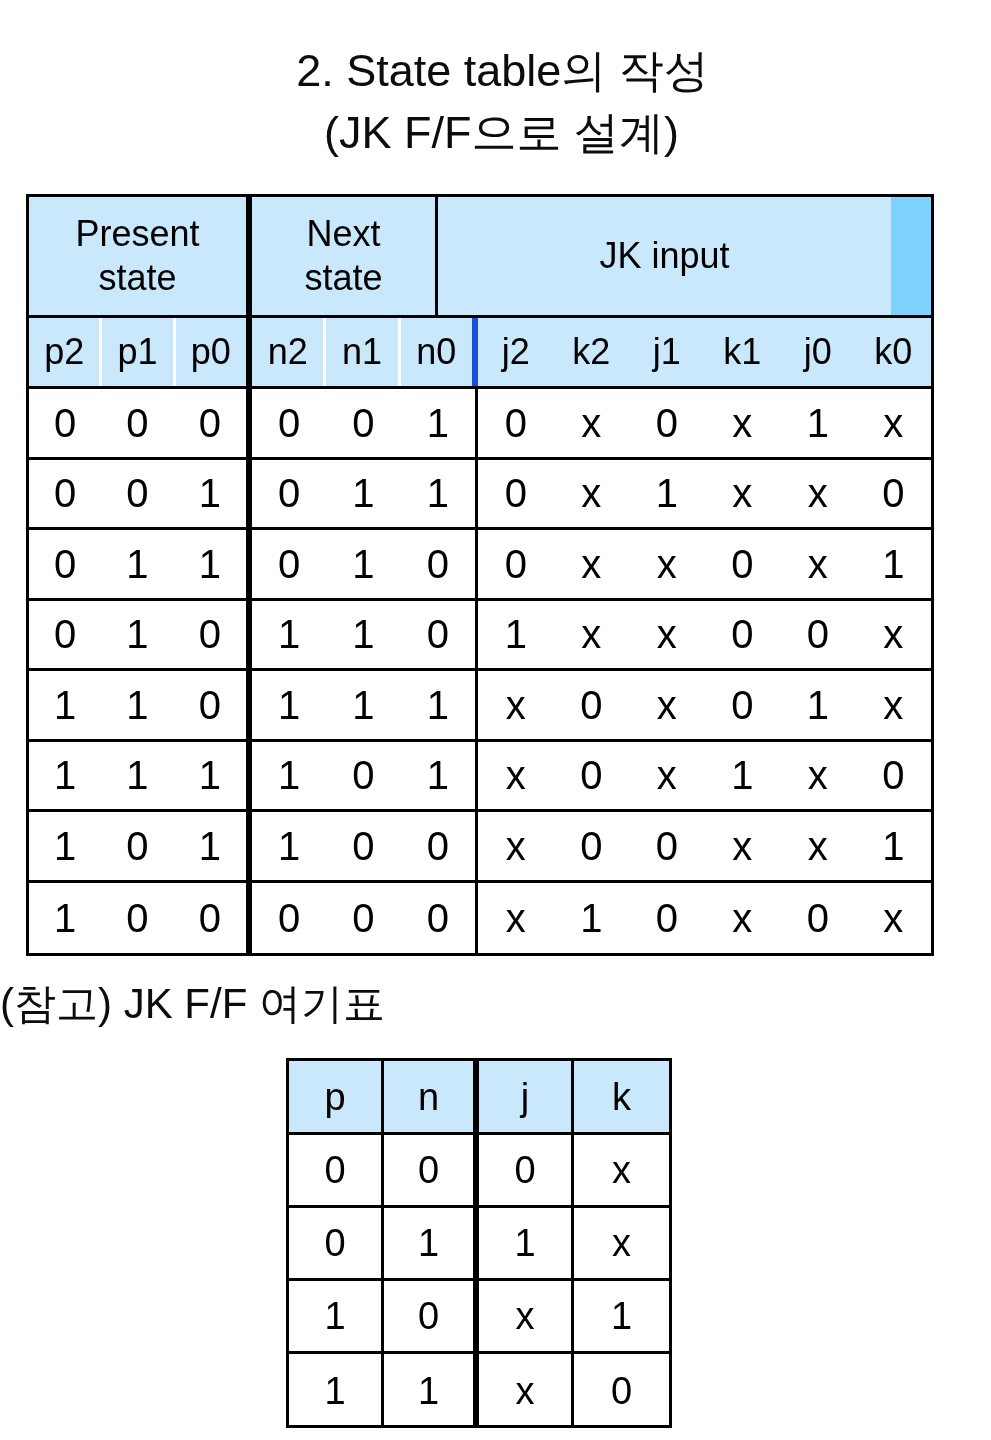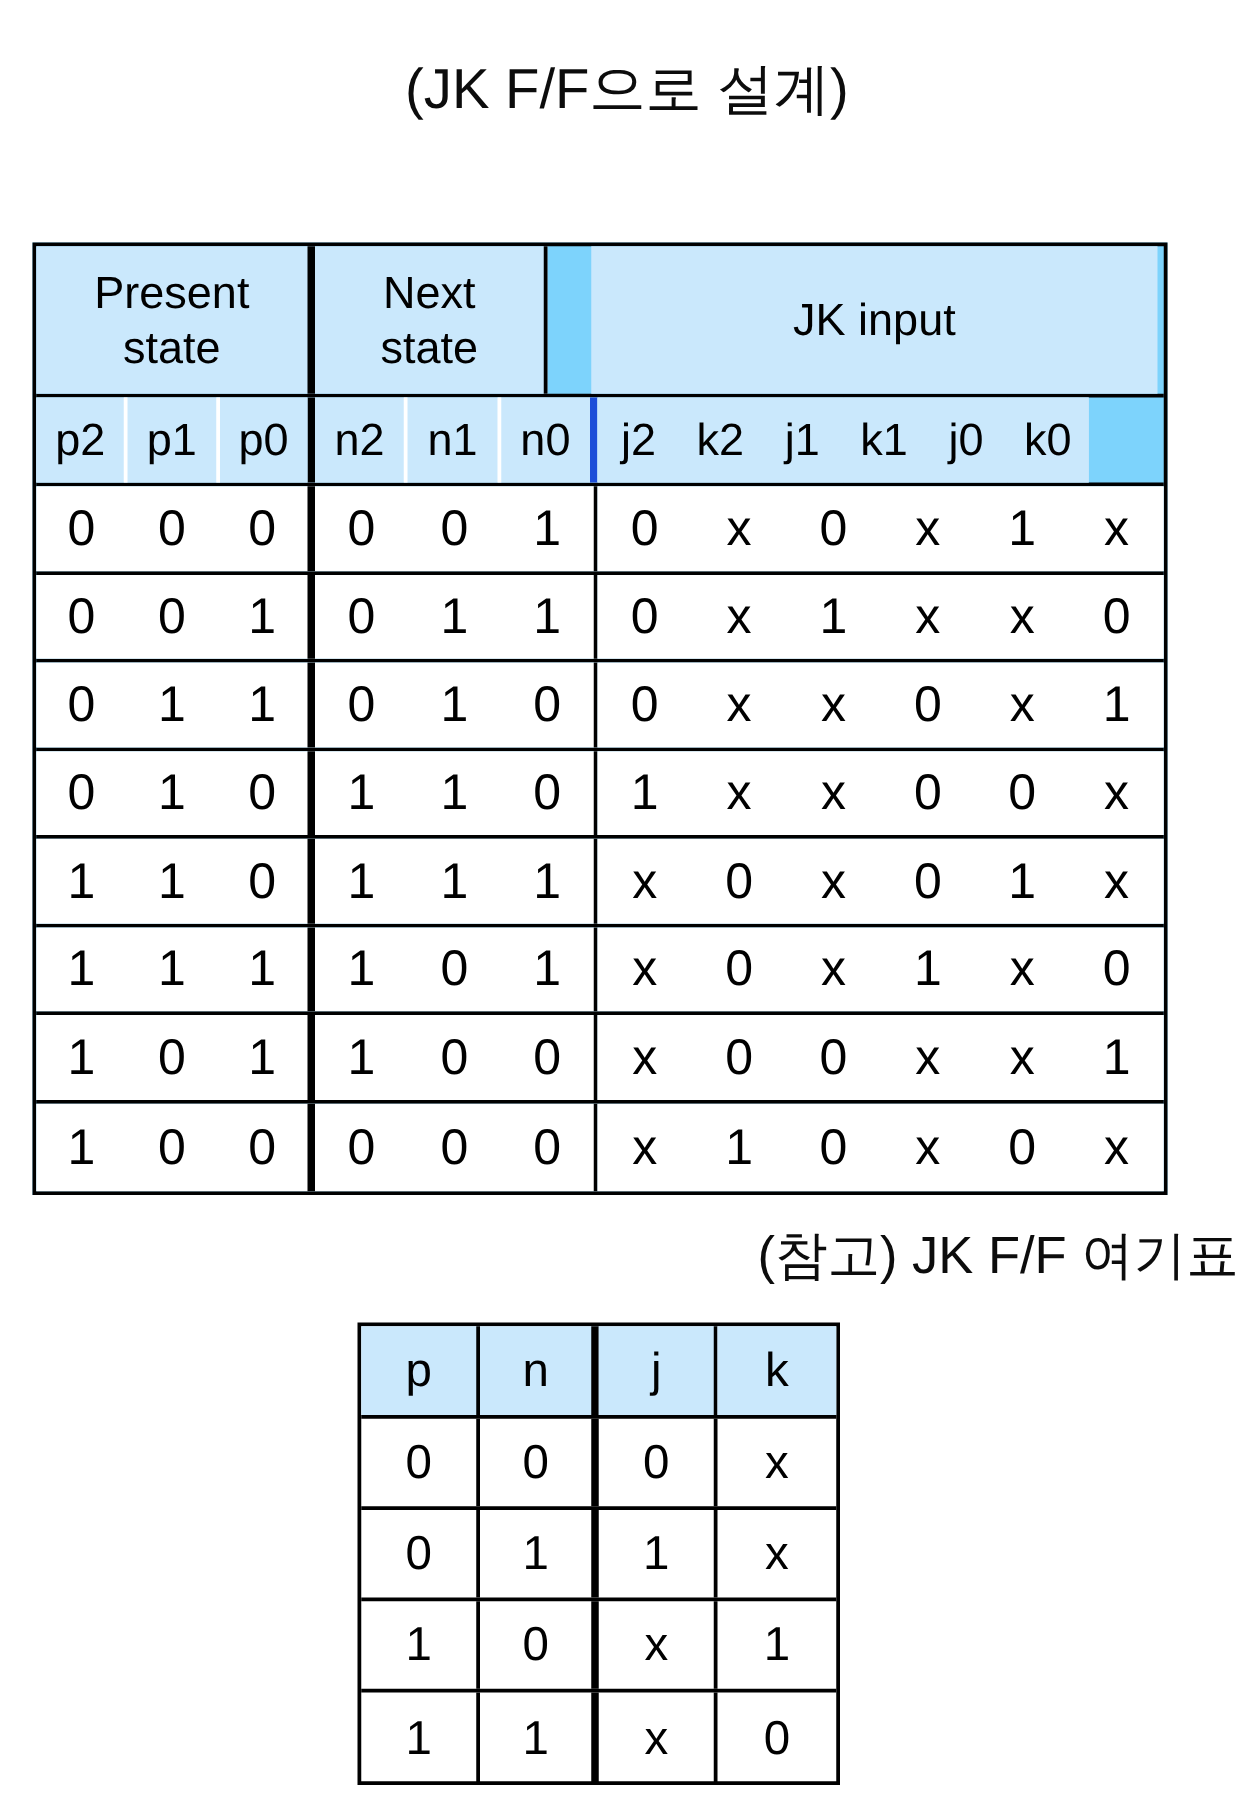--- a/index.html
+++ b/index.html
@@ -58,37 +58,37 @@
     display: flex;
     align-items: center;
     justify-content: center;
     text-align: center;
     font-size: 36px;
     line-height: 44px;
     box-sizing: border-box;
   }
   .grp-present { width: 223px; border-right: 6px solid #000; }
   .grp-next    { width: 186px; border-right: 3px solid #000; }
-  .grp-jk      { width: 453px; margin-left: 35px; }
+  .grp-jk      { width: 453px; }
 
   
   .hdr-sub {
     display: flex;
     height: 71px;
     box-sizing: border-box;
     border-bottom: 3px solid #000;
   }
   .sub-sec {
     display: flex;
     box-sizing: border-box;
     background: #cae8fc;
   }
   .sub-present { width: 223px; border-right: 6px solid #000; }
   .sub-next    { width: 226px; border-right: 6px solid #1d4ed8; }
-  .sub-jk      { width: 393px; }
+  .sub-jk      { width: 453px; }
   .sub-cell {
     flex: 1 1 0;
     display: flex;
     align-items: center;
     justify-content: center;
     font-size: 36px;
     line-height: 40px;
     background: #cae8fc;
     box-sizing: border-box;
   }
@@ -122,21 +122,21 @@
     line-height: 44px;
   }
   .sec-jk .cell { justify-content: center; }
 
   
   .subcaption {
     position: absolute;
     left: 0;
     top: 977px;
     width: 991px;
-    text-align: right;
+    text-align: left;
     font-size: 42px;
     line-height: 54px;
     color: #0c0c0c;
     white-space: nowrap;
   }
 
   
   .exc-table {
     position: absolute;
     left: 286px;
@@ -166,20 +166,21 @@
     border-right: 3px solid #000;
   }
   .exc-cell:last-child { border-right: none; }
   .exc-cell.thick { border-right: 6px solid #000; }
   .exc-head .exc-cell { background: #cae8fc; }
 </style>
 </head>
 <body>
 
 <div class="title-block">
+  <div class="title-line title-line-1">2. State table의 작성</div>
   <div class="title-line title-line-2">(JK F/F으로 설계)</div>
 </div>
 
 <div class="state-table">
 
   <div class="hdr-group">
     <div class="grp-present">
       <span>
         <span>Present</span><br>
         <span>state</span>

